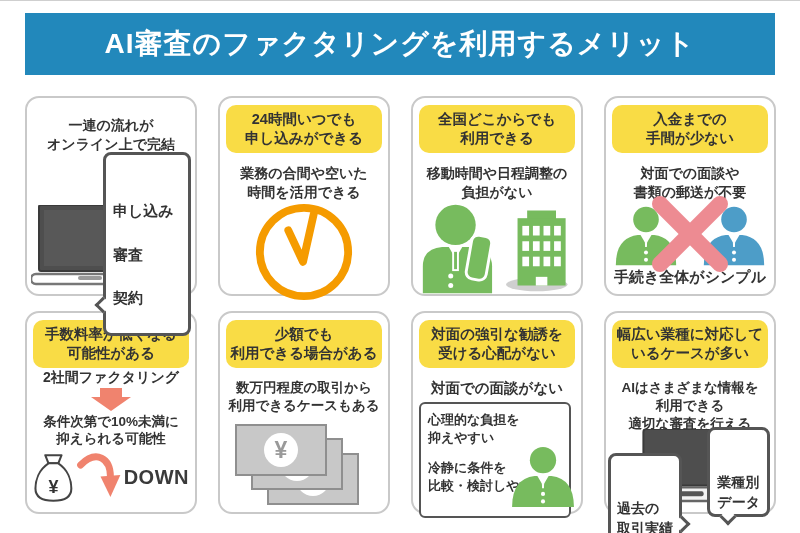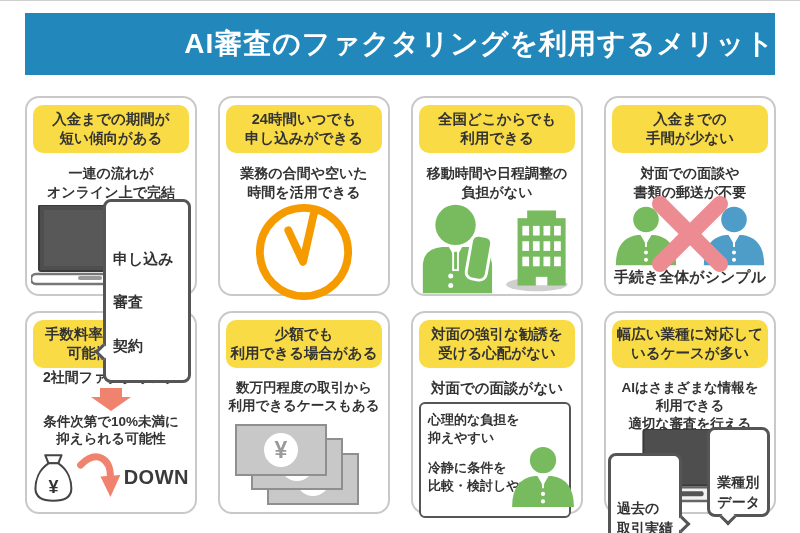--- a/index.html
+++ b/index.html
@@ -2,21 +2,21 @@
 <html><head>
 <meta charset="utf-8">
 <style>
   * { margin:0; padding:0; box-sizing:border-box; }
   html,body { width:800px; height:533px; background:#ffffff; overflow:hidden;
     font-family:"Liberation Sans","DejaVu Sans",sans-serif; color:#333; }
   .page { position:relative; width:800px; height:533px; border-top:1px solid #cfcfcf; }
 
   
   .banner { position:absolute; left:25px; top:12px; width:750px; height:62px;
-    background:#2288bb; display:flex; align-items:center; justify-content:flex-end; }
+    background:#2288bb; display:flex; align-items:center; justify-content:center; }
   .banner h1 { color:#fff; font-size:28px; font-weight:bold; letter-spacing:1px; }
 
   
   .row { position:absolute; left:25px; display:flex; gap:21px; }
   .row1 { top:95px; }
   .row2 { top:310px; }
   .card { width:172px; background:#fff; border:2px solid #c9c9c9; border-radius:14px;
     padding:7px 6px; display:flex; flex-direction:column; align-items:center; }
   .row1 .card { height:200px; }
   .row2 .card { height:203px; }
@@ -77,22 +77,20 @@
 
 <div class="page">
 
   <div class="banner">
     <h1>AI審査のファクタリングを利用するメリット</h1>
   </div>
 
   <div class="row row1">
 
     <div class="card">
-      <div class="badge">入金までの期間が
-短い傾向がある</div>
       <div class="btext">一連の流れが
 オンライン上で完結</div>
       <div class="illu">
         <svg width="126" height="82" viewBox="0 0 126 82" style="position:absolute;left:-2px;bottom:0;">
           <rect x="8" y="0" width="102" height="66" rx="2" fill="#4e4e4e" stroke="#3a3a3a" stroke-width="2"></rect>
           <rect x="13" y="5" width="92" height="56" fill="#585858"></rect>
           <rect x="0" y="69" width="118" height="10" rx="5" fill="#ffffff" stroke="#777" stroke-width="2.5"></rect>
           <rect x="47" y="71" width="24" height="4" rx="2" fill="#9a9a9a"></rect>
         </svg>
         <div class="bubble" style="right:-2px; top:-2px; width:88px;">

